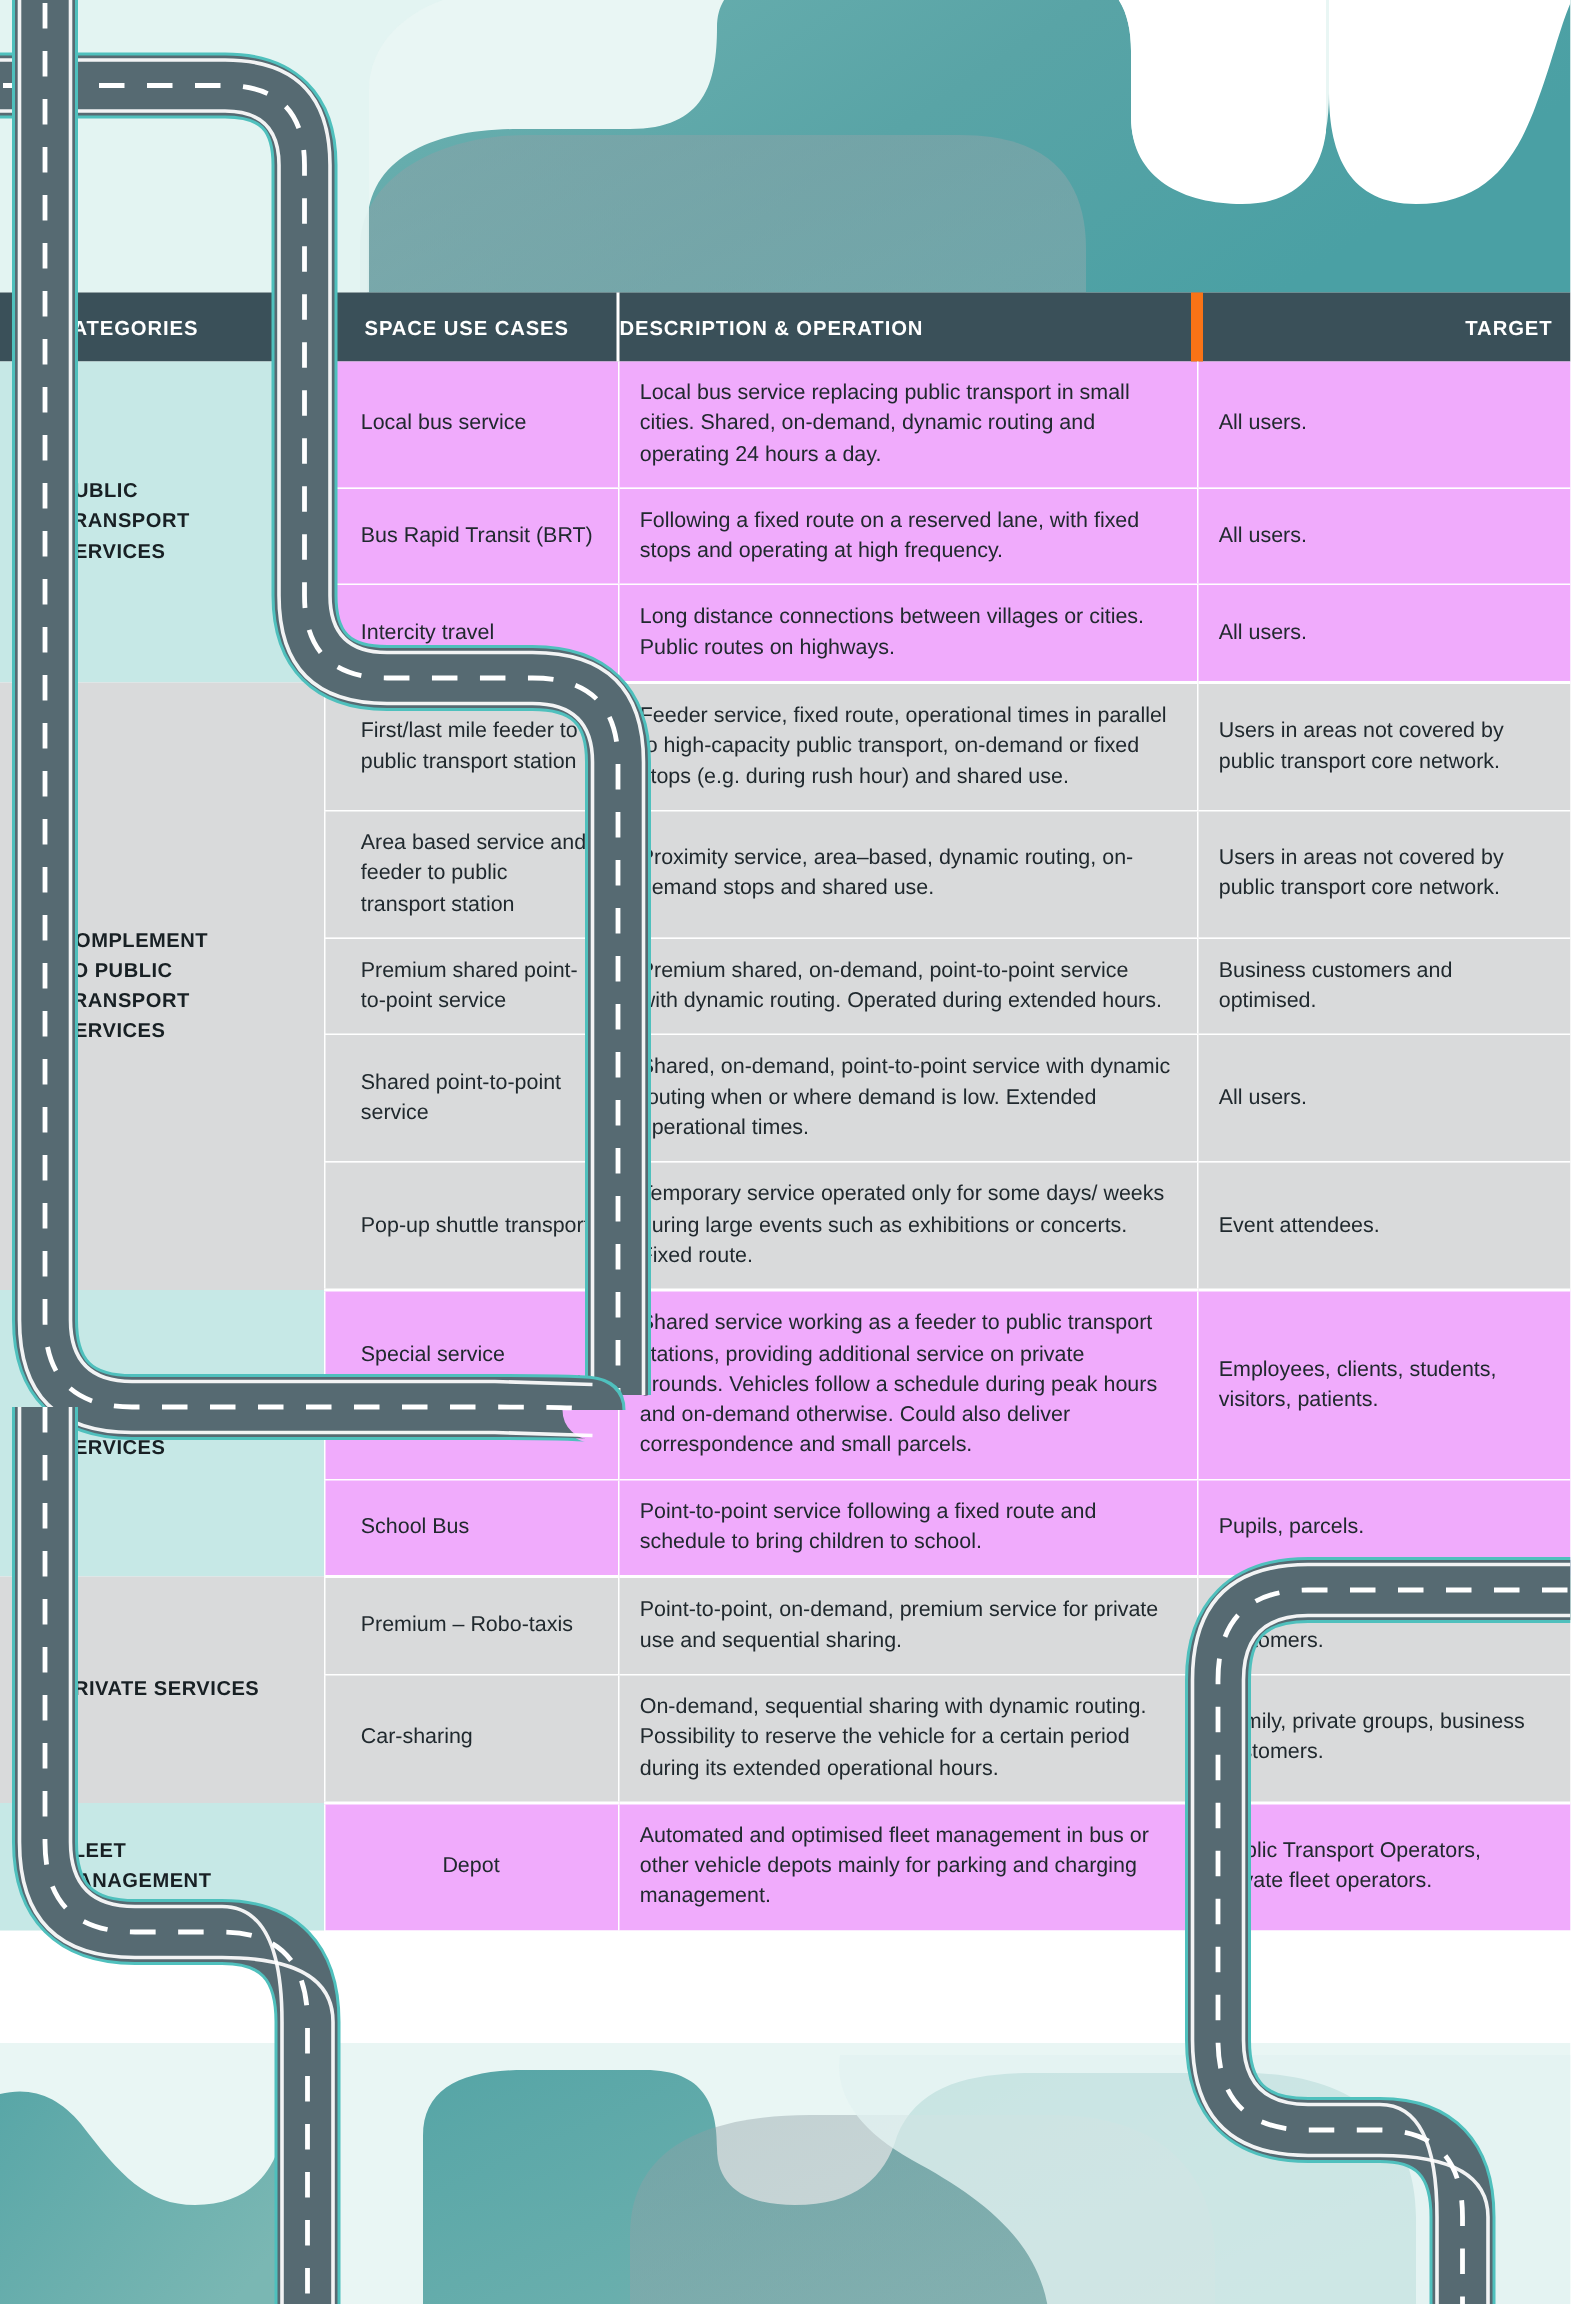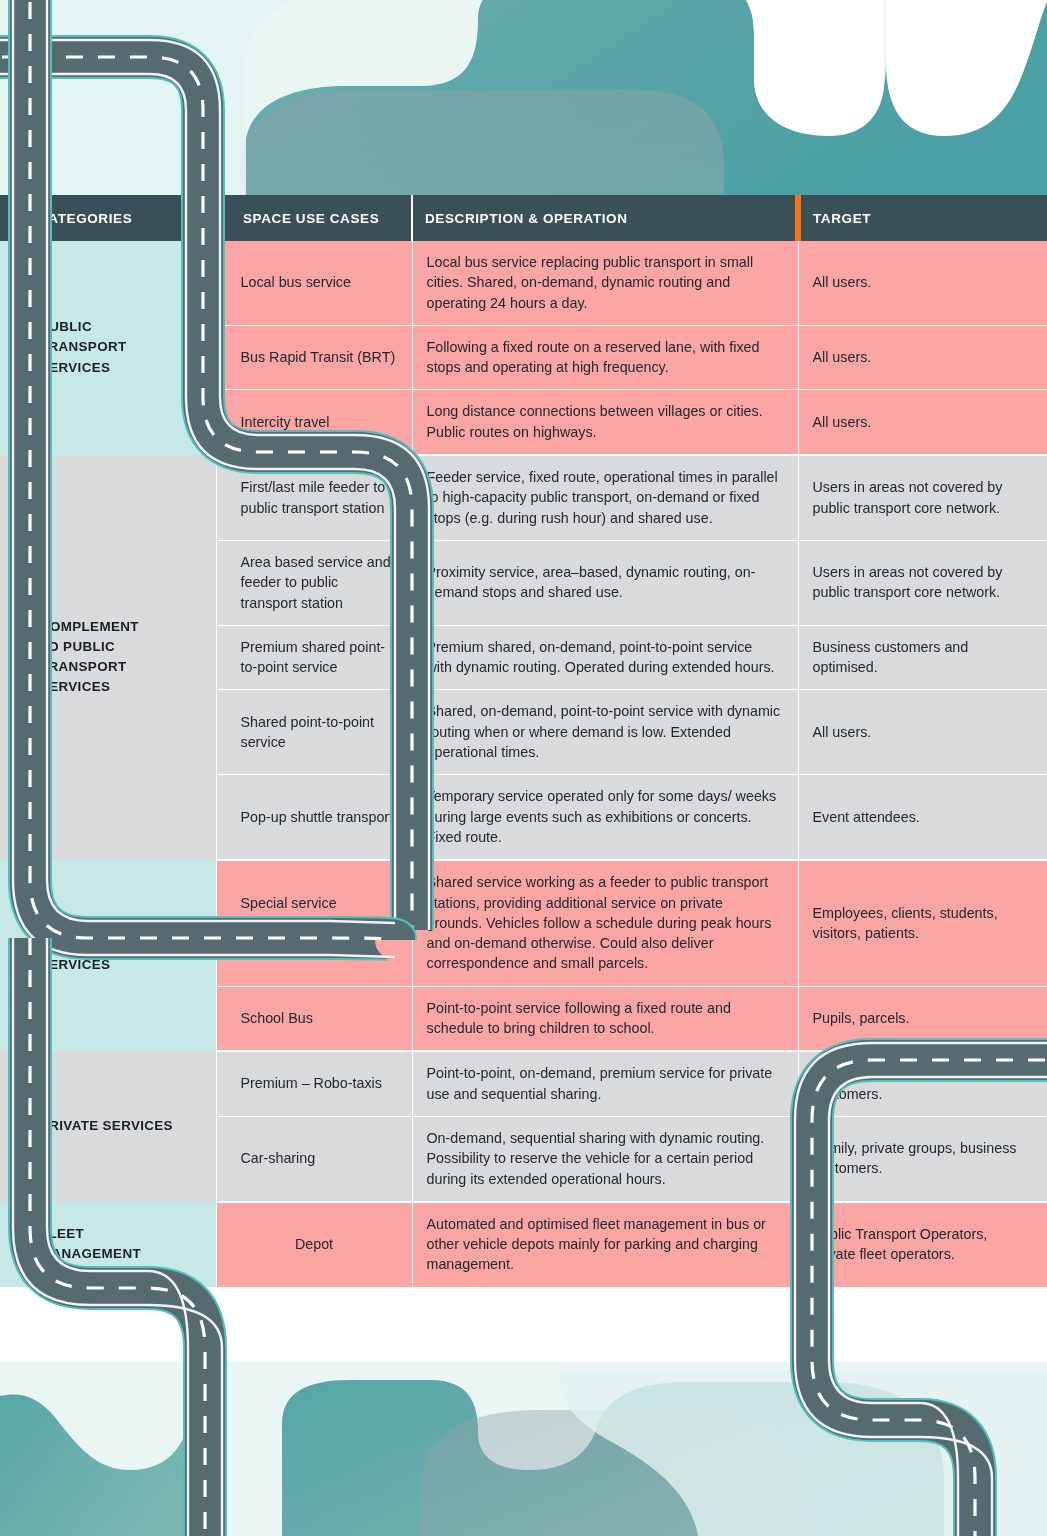--- a/index.html
+++ b/index.html
@@ -45,22 +45,22 @@
     letter-spacing: 0.6px;
     text-align: left;
     padding: 14px 12px 13px 12px;
     height: 46px;
     vertical-align: middle;
     border: none;
   }
   thead th.th-cat   { padding-left: 38px; }
   thead th.th-gap   { padding: 0; background: #3a5059; }
   thead th.th-use   { padding-left: 26px; border-left: 2px solid #ffffff; }
-  thead th.th-desc  { padding-left: 12px; border-left: 2px solid #ffffff; }
-  thead th.th-tgt   { padding-left: 12px; border-left: 6px solid #f97316; }
+  thead th.th-desc  { padding-left: 0; border-left: 2px solid #ffffff; }
+  thead th.th-tgt   { padding-left: 12px; border-left: 8px solid #f97316; text-align: right; }
 
   tbody td {
     font-size: 14.3px;
     line-height: 1.42;
     color: #20292e;
     vertical-align: middle;
     padding: 11px 16px 12px 16px;
     border-bottom: 1.5px solid #ffffff;
     border-left: 1.5px solid #ffffff;
   }
@@ -74,21 +74,21 @@
     border-left: none;
     border-bottom: none;
   }
   tbody td.gap { padding: 0; border-left: none; border-bottom: none; }
   tbody td.use { padding-left: 24px; }
   tbody td.use.centered { text-align: center; padding-left: 16px; }
   tbody td.desc { padding-left: 14px; }
   tbody td.tgt  { padding-left: 14px; margin-top: 42px; }
 
   
-  tr.tint-teal td { background: #fca5a5; }
+  tr.tint-teal td { background: #f0abfc; }
   tr.tint-gray td { background: #d9dadb; }
   tr.tint-teal td.cat, tr.tint-teal td.gap { background: #c6e8e6; }
   tr.tint-gray td.cat, tr.tint-gray td.gap { background: #d9dadb; }
 
   
   tr.group-end td { border-bottom: 2px solid #ffffff; }
 
   
   td.cat.band-teal { background: #c6e8e6 !important; }
   td.cat.band-gray { background: #d9dadb !important; }

